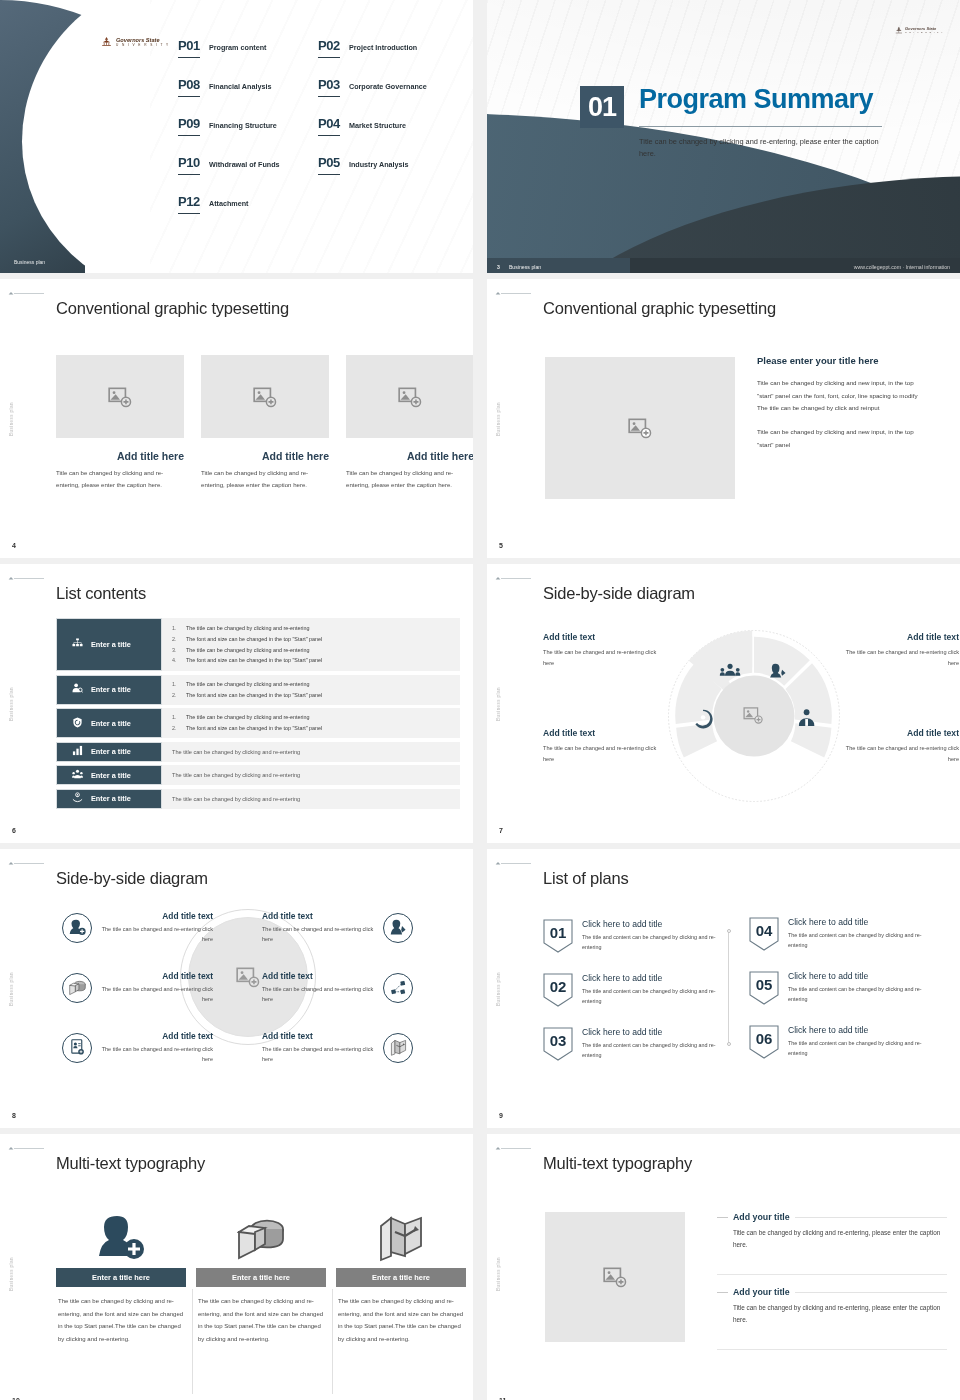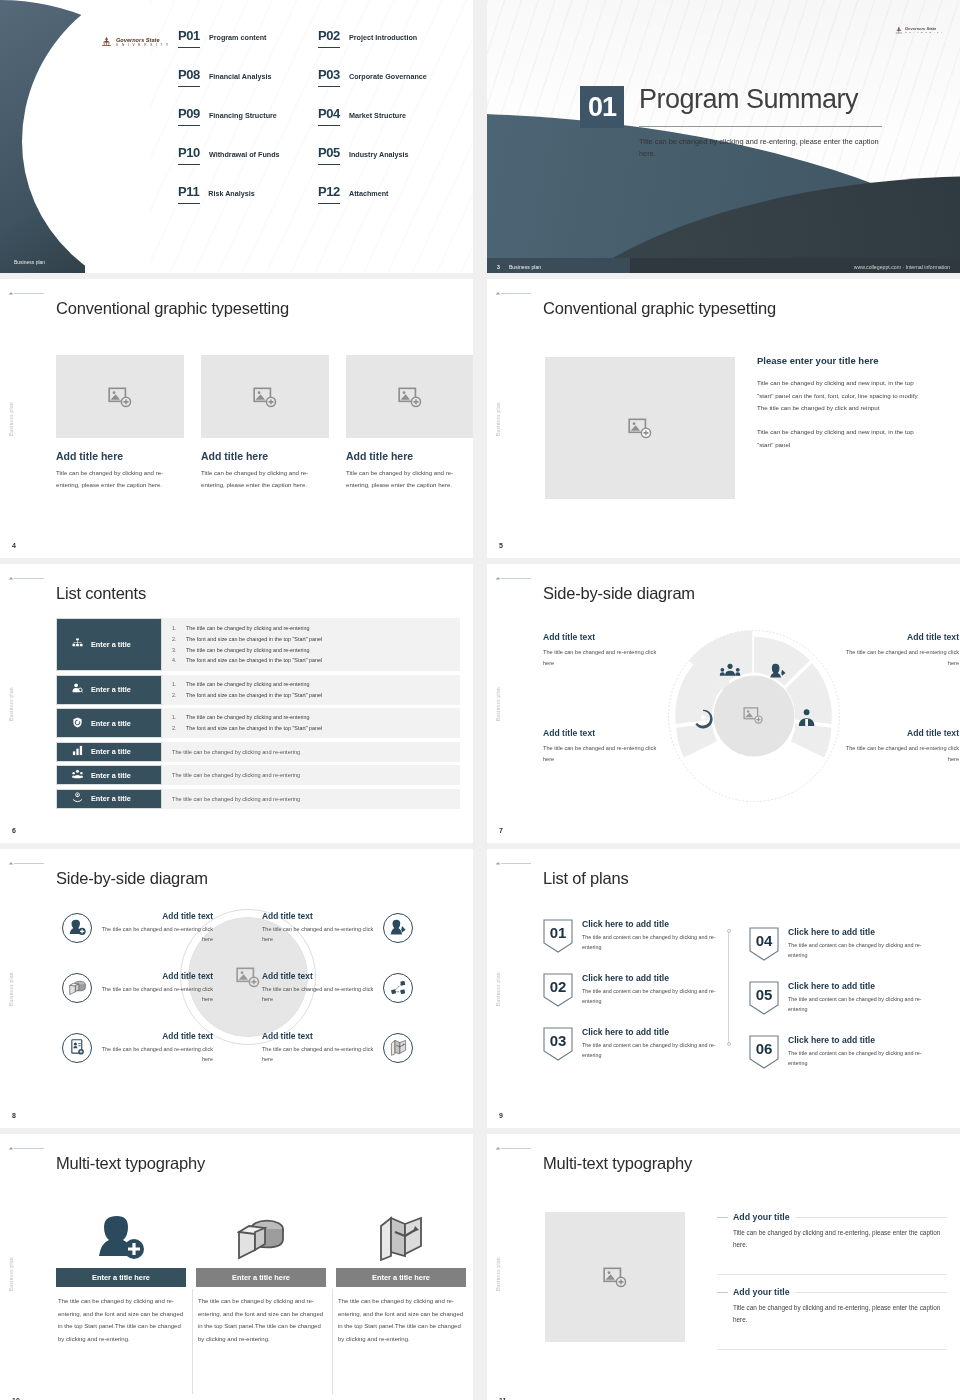--- a/index.html
+++ b/index.html
@@ -14,21 +14,21 @@
       border-radius:0 100% 0 0 / 0 100% 0 0; }
   .contents-white { position:absolute; left:22px; top:-30px; width:260px; height:330px; background:#fff;
       border-radius:70% 0 0 64% / 52% 0 0 48%; }
   .contents-white2 { position:absolute; left:85px; top:0; width:400px; height:100%; background:#fff; }
   .contents-texture { position:absolute; left:150px; top:0; right:0; bottom:0;
       background:repeating-linear-gradient(115deg, rgba(0,0,0,0.015) 0 2px, rgba(255,255,255,0) 2px 22px); }
   .contents-logo { position:absolute; left:100px; top:36px; display:flex; align-items:center; gap:3px; }
   .logo-mark { width:13px; height:13px; }
   .logo-txt { font-size:5.6px; line-height:1.15; color:#53331e; font-weight:700; font-style:italic; }
   .logo-txt small { display:block; font-size:3.2px; letter-spacing:1.4px; font-style:normal; font-weight:400; }
-  .contents-grid { position:absolute; left:178px; top:28px; width:286px; display:grid; grid-template-columns:140px 146px; }
+  .contents-grid { position:absolute; left:178px; top:38px; width:286px; display:grid; grid-template-columns:140px 146px; }
   .toc-item { height:39px; }
   .toc-row { display:flex; align-items:baseline; gap:9px; }
   .toc-p { font-size:13px; font-weight:700; color:#1f3b4d; letter-spacing:-0.4px; }
   .toc-lab { font-size:7.2px; color:#27323a; font-weight:600; }
   .toc-rule { width:22px; height:1.4px; background:#2d3f4b; margin-top:4px; }
   .contents-foot { position:absolute; left:14px; bottom:8px; font-size:5px; color:#e8eaeb; }
 
   
   .s-cover { background:#fdfdfd; }
   .cover-tex { position:absolute; inset:0;
@@ -37,42 +37,42 @@
        repeating-linear-gradient(108deg, rgba(0,0,0,0.028) 0 1.5px, rgba(255,255,255,0) 1.5px 16px); }
   .cover-wave1 { position:absolute; left:-60px; bottom:-90px; width:640px; height:250px;
       background:linear-gradient(100deg,#4e6776,#3b4f5c); border-radius:0 100% 0 0 / 0 100% 0 0; }
   .cover-wave2 { position:absolute; right:-30px; bottom:-118px; width:480px; height:215px;
       background:linear-gradient(260deg,#2f3a40,#3b474e); border-radius:100% 0 0 0 / 100% 0 0 0; }
   .cover-bar { position:absolute; left:0; right:0; bottom:0; height:15px; background:#3a4c58; }
   .cover-bar2 { position:absolute; right:0; bottom:0; width:330px; height:15px; background:#2e383e; }
   .cover-logo { position:absolute; right:16px; top:26px; display:flex; align-items:center; gap:2px; transform:scale(.72); transform-origin:right top;}
   .cover-num { position:absolute; left:93px; top:86px; width:44px; height:42px; background:#3d5567; color:#fff;
       font-size:27px; font-weight:700; display:flex; align-items:center; justify-content:center; letter-spacing:-1px; }
-  .cover-title { position:absolute; left:152px; top:84px; font-size:27px; font-weight:400; color:#404040; letter-spacing:-0.5px; }
+  .cover-title { position:absolute; left:152px; top:84px; font-size:27px; font-weight:700; color:#0369a1; letter-spacing:-0.5px; }
   .cover-hr { position:absolute; left:152px; top:126px; width:243px; height:1px; background:#8b9aa3; }
   .cover-sub { position:absolute; left:152px; top:136px; width:250px; font-size:7.4px; color:#333; line-height:1.65; }
   .cover-foot-l { position:absolute; left:10px; bottom:3.5px; font-size:5.2px; color:#eee; }
   .cover-foot-l b { margin-right:9px; }
   .cover-foot-r { position:absolute; right:10px; bottom:3.5px; font-size:5.2px; color:#cfcfcf; }
 
   
   .cs-mark { position:absolute; left:8px; top:10px; width:40px; height:9px; }
   .cs-side { position:absolute; left:9px; top:50%; transform:translateY(-50%) rotate(180deg); writing-mode:vertical-rl;
       font-size:4.6px; color:#b9b9b9; letter-spacing:.4px; }
   .cs-num { position:absolute; left:12px; bottom:9px; font-size:7px; color:#333; font-weight:600; }
   .cs-title { position:absolute; left:56px; top:20px; font-size:16.5px; color:#2b2b2b; font-weight:400; letter-spacing:-.2px; }
 
   .ph { background:#e6e6e6; display:flex; align-items:center; justify-content:center; }
   .ph svg { width:26px; height:26px; }
 
   
   .s4-row { position:absolute; left:56px; top:76px; display:flex; gap:17px; }
   .s4-col { width:128px; }
   .s4-ph { height:83px; }
-  .s4-h { margin-top:12px; font-size:10.5px; font-weight:700; color:#2b4256; }
+  .s4-h { margin-top:12px; font-size:10.5px; font-weight:700; color:#2b4256;text-align:right; }
   .s4-p { margin-top:5px; font-size:6.1px; color:#4a4a4a; line-height:1.95; }
 
   
   .s5-ph { position:absolute; left:58px; top:78px; width:190px; height:142px; }
   .s5-box { position:absolute; left:270px; top:76px; width:165px; }
   .s5-h { font-size:9.5px; font-weight:700; color:#20384a; }
   .s5-p { margin-top:11px; font-size:6.2px; color:#434343; line-height:2.05; }
 
   
   .s6-wrap { position:absolute; left:56px; top:54px; width:404px; }
@@ -100,21 +100,21 @@
   .s8-ic { width:30px; height:30px; border:1.1px solid #2f4a5c; border-radius:50%; display:flex; align-items:center; justify-content:center; flex:none; background:#fff; }
   .s8-ic svg { width:17px; height:17px; }
   .s8-hub { position:absolute; left:188px; top:68px; width:120px; height:120px; border-radius:50%; background:#e6e6e6; border:1.5px solid #e2e2e2; display:flex; align-items:center; justify-content:center; }
   .s8-ring { position:absolute; left:180px; top:60px; width:136px; height:136px; border-radius:50%; border:1px solid #dcdcdc; }
 
   
   .s9-col { position:absolute; width:190px; }
   .s9-item { display:flex; gap:9px; margin-bottom:16px; }
   .s9-badge { width:30px; flex:none; }
   .s9-badge svg { width:30px; height:34px; }
-  .s9-h { font-size:8.6px; font-weight:700; color:#1b3244; }
+  .s9-h { font-size:8.6px; font-weight:400; color:#1b3244; }
   .s9-p { margin-top:3px; font-size:5.4px; color:#4a4a4a; line-height:1.85; }
   .s9-div { position:absolute; left:241px; top:82px; width:1px; height:113px; background:#d5d5d5; }
   .s9-dot { position:absolute; left:239.5px; width:4px; height:4px; border:1px solid #bfbfbf; border-radius:50%; background:#fff; }
 
   
   .s10-col { position:absolute; width:130px; }
   .s10-ic { height:58px; display:flex; align-items:flex-end; justify-content:center; }
   .s10-ic svg { width:48px; height:48px; }
   .s10-bar { margin-top:6px; height:19px; display:flex; align-items:center; justify-content:center;
       color:#fff; font-size:7.4px; font-weight:700; }
@@ -203,27 +203,20 @@
           <div class="toc-row">
             <span class="toc-p">P10</span>
             <span class="toc-lab">Withdrawal of Funds</span>
           </div>
           <div class="toc-rule"></div>
         </div>
         <div class="toc-item">
           <div class="toc-row">
             <span class="toc-p">P05</span>
             <span class="toc-lab">Industry Analysis</span>
-          </div>
-          <div class="toc-rule"></div>
-        </div>
-        <div class="toc-item">
-          <div class="toc-row">
-            <span class="toc-p">P11</span>
-            <span class="toc-lab">Risk Analysis</span>
           </div>
           <div class="toc-rule"></div>
         </div>
         <div class="toc-item">
           <div class="toc-row">
             <span class="toc-p">P12</span>
             <span class="toc-lab">Attachment</span>
           </div>
           <div class="toc-rule"></div>
         </div>
@@ -672,21 +665,21 @@
           <div class="s9-badge"><svg viewBox="0 0 30 34">
               <path d="M1 1h28v23l-14 9-14-9z" fill="none" stroke="#6d7d88" stroke-width="1.1"></path>
               <text x="15" y="19" text-anchor="middle" font-family="Liberation Sans, sans-serif" font-size="15" font-weight="700" fill="#1b3244">03</text>
             </svg></div>
           <div>
             <div class="s9-h">Click here to add title</div>
             <div class="s9-p">The title and content can be changed by clicking and re-entering</div>
           </div>
         </div>
       </div>
-    <div class="s9-col" style="left:262px; top:78px;">
+    <div class="s9-col" style="left:262px; top:68px;">
         <div class="s9-item">
           <div class="s9-badge"><svg viewBox="0 0 30 34">
               <path d="M1 1h28v23l-14 9-14-9z" fill="none" stroke="#6d7d88" stroke-width="1.1"></path>
               <text x="15" y="19" text-anchor="middle" font-family="Liberation Sans, sans-serif" font-size="15" font-weight="700" fill="#1b3244">04</text>
             </svg></div>
           <div>
             <div class="s9-h">Click here to add title</div>
             <div class="s9-p">The title and content can be changed by clicking and re-entering</div>
           </div>
         </div>

